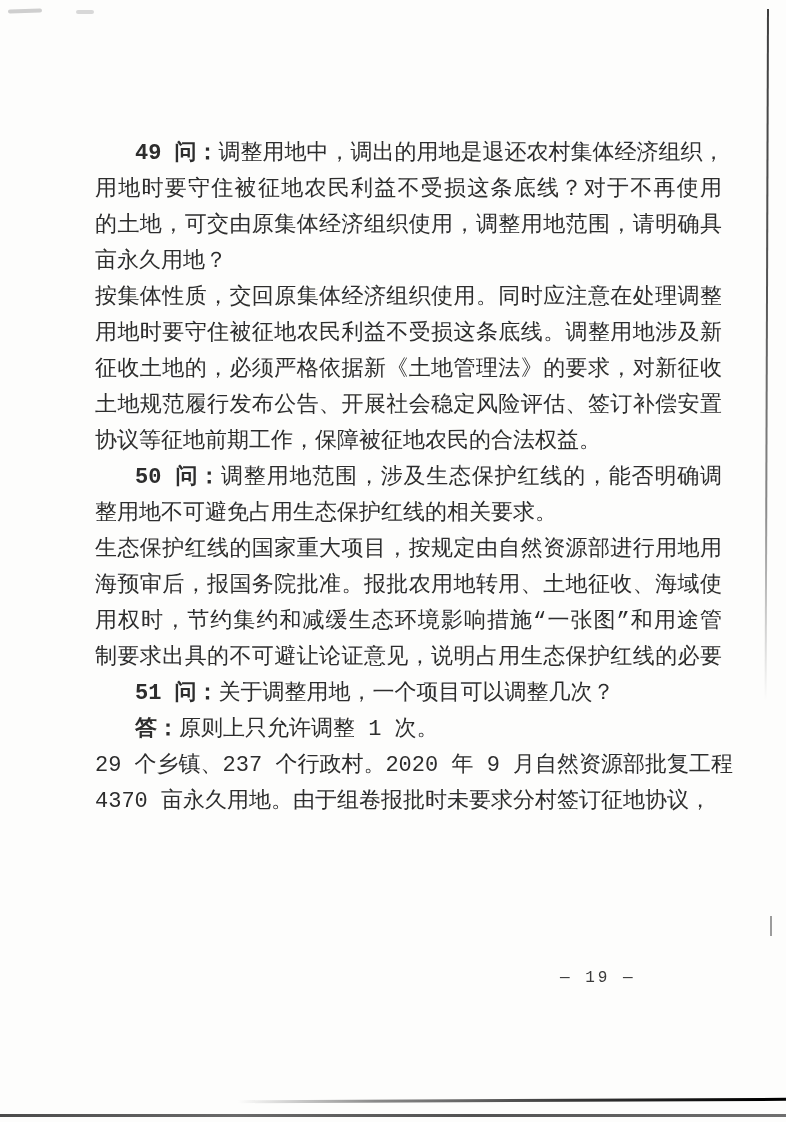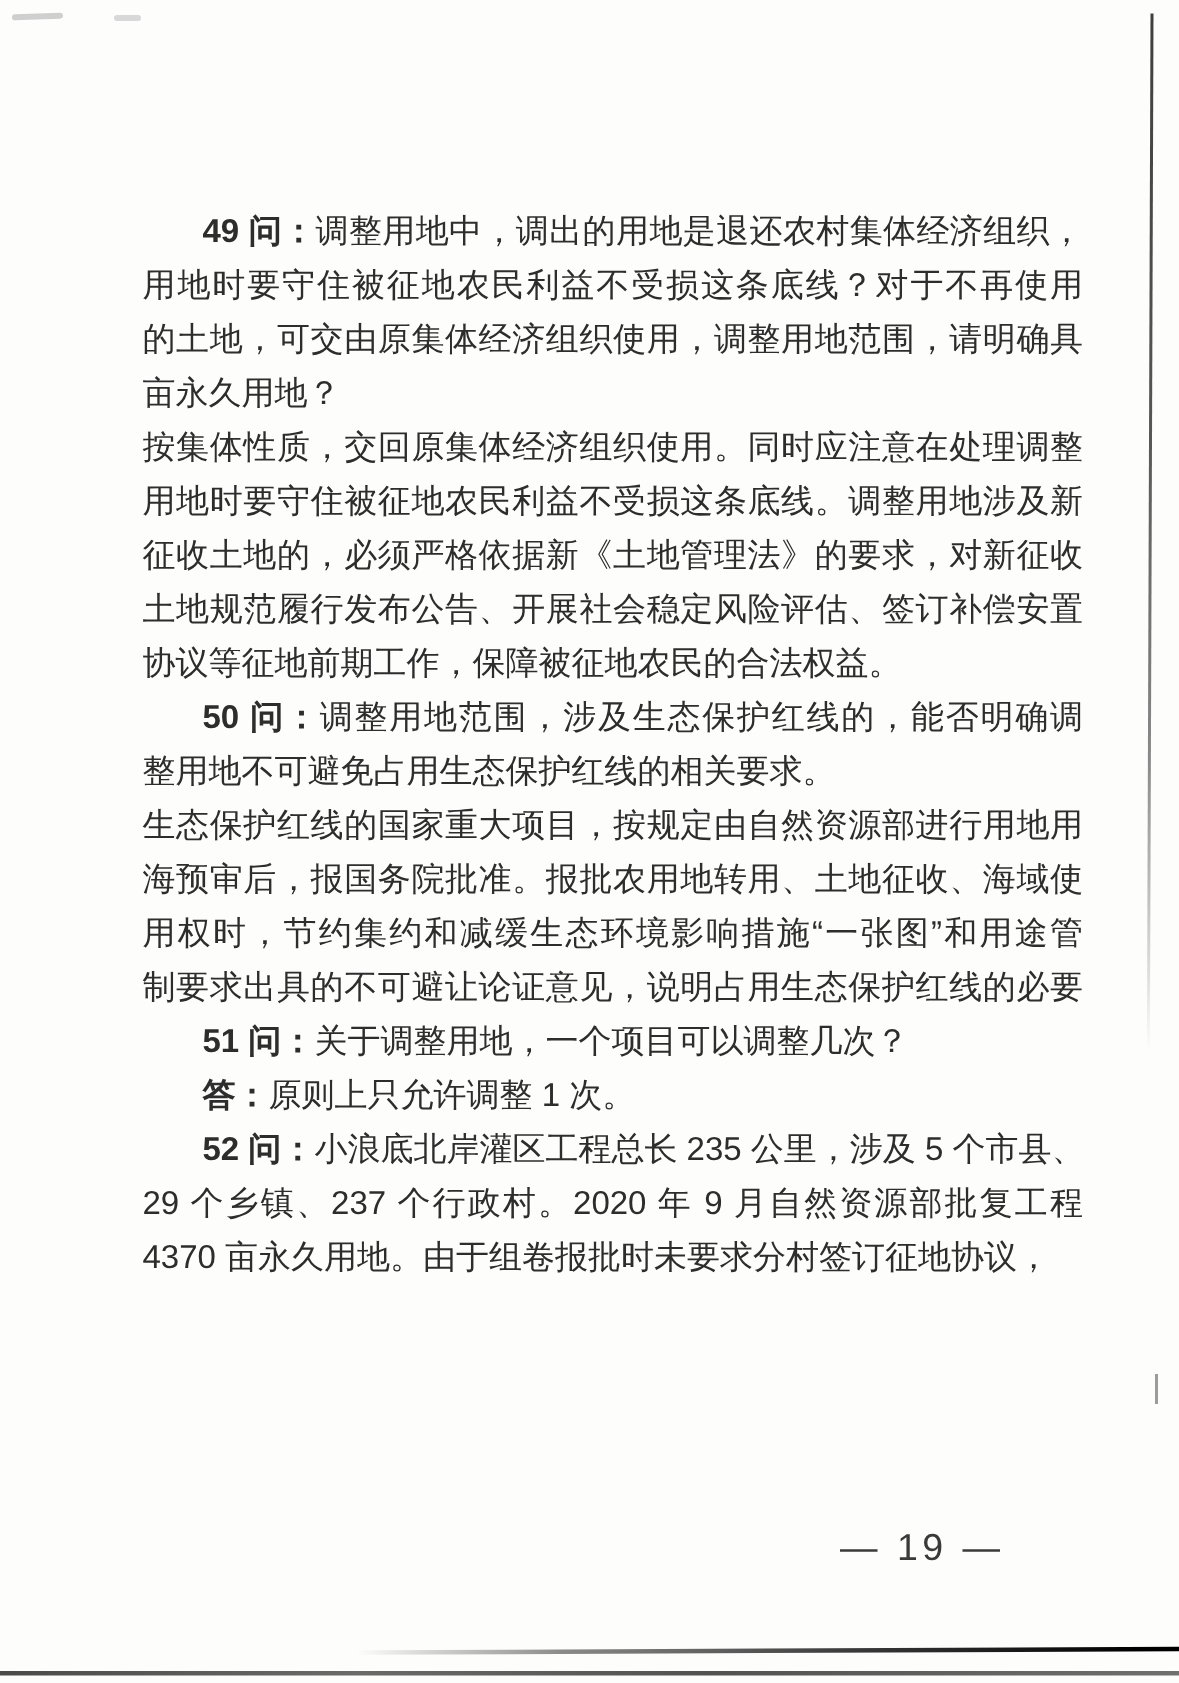--- a/index.html
+++ b/index.html
@@ -3,21 +3,21 @@
 <meta charset="utf-8">
 <style>
   * { margin: 0; padding: 0; box-sizing: border-box; }
   html, body { width: 786px; height: 1122px; background: #ffffff; }
   .page {
     position: relative;
     width: 786px;
     height: 1122px;
     background: #fdfdfc;
     overflow: hidden;
-    font-family: Liberation Sans, sans-serif;
+    font-family: Liberation Mono, monospace;
   }
   .content {
     position: absolute;
     left: 95px;
     top: 136px;
     width: 627px;
   }
   .line {
     font-size: 22px;
     line-height: 36px;
@@ -26,22 +26,22 @@
     text-align-last: justify;
     text-justify: inter-character;
     white-space: nowrap;
   }
   .line.first { text-indent: 40px; }
   .line.last  { text-align-last: left; white-space: normal; }
   .label { font-weight: bold; }
   .page-number {
     position: absolute;
     left: 560px;
-    top: 1014px;
-    font-size: 25px;
+    top: 960px;
+    font-size: 16px;
     line-height: 36px;
     color: #3a3a3a;
     letter-spacing: 3px;
   }
   
   .edge-right {
     position: absolute;
     left: 767px; top: 9px;
     width: 2px; height: 692px;
     background: linear-gradient(180deg, #3f3f3f 0%, #565656 40%, #8a8a8a 72%, rgba(140,140,140,0) 100%);
@@ -103,21 +103,20 @@
       <div class="line">土地规范履行发布公告、开展社会稳定风险评估、签订补偿安置</div>
       <div class="line last">协议等征地前期工作，保障被征地农民的合法权益。</div>
       <div class="line first"><span class="label">50 问：</span>调整用地范围，涉及生态保护红线的，能否明确调</div>
       <div class="line last">整用地不可避免占用生态保护红线的相关要求。</div>
       <div class="line">生态保护红线的国家重大项目，按规定由自然资源部进行用地用</div>
       <div class="line">海预审后，报国务院批准。报批农用地转用、土地征收、海域使</div>
       <div class="line">用权时，节约集约和减缓生态环境影响措施“一张图”和用途管</div>
       <div class="line">制要求出具的不可避让论证意见，说明占用生态保护红线的必要</div>
       <div class="line first last"><span class="label">51 问：</span>关于调整用地，一个项目可以调整几次？</div>
       <div class="line first last"><span class="label">答：</span>原则上只允许调整 1 次。</div>
-      <div class="line first"><span class="label">52 问：</span>小浪底北岸灌区工程总长 235 公里，涉及 5 个市县、</div>
       <div class="line">29 个乡镇、237 个行政村。2020 年 9 月自然资源部批复工程</div>
       <div class="line last">4370 亩永久用地。由于组卷报批时未要求分村签订征地协议，</div>
     </div>
 
   <div class="page-number">— 19 —</div>
 
   <div class="bottom-line-partial"></div>
   <div class="bottom-line-full"></div>
 </div>
 

